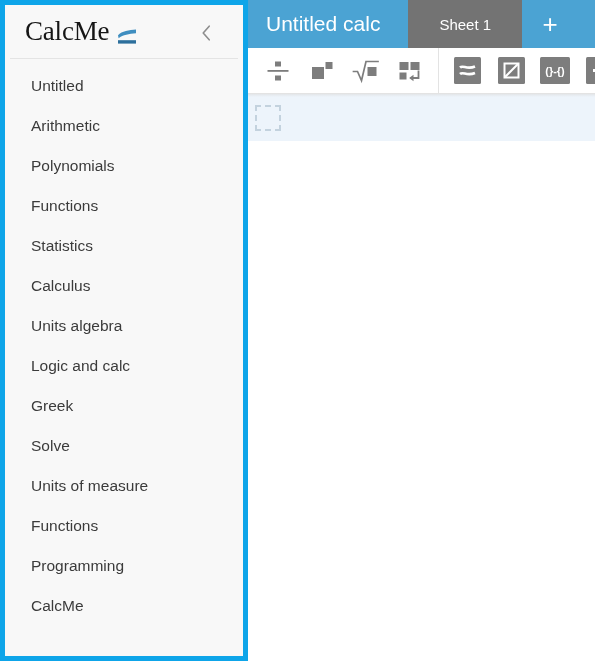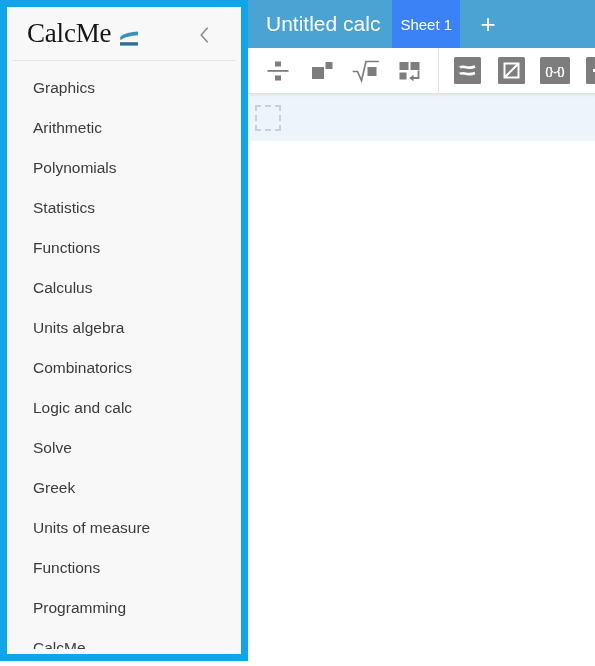--- a/index.html
+++ b/index.html
@@ -22,21 +22,21 @@
     background: #ffffff;
   }
 
   
   .sidebar-highlight {
     position: absolute;
     left: 0;
     top: 0;
     width: 248px;
     height: 661px;
-    border: 7px solid #0ea5e9;
+    border: 5px solid #0ea5e9;
     box-sizing: border-box;
     background: #f8f8f8;
     overflow: hidden;
   }
   .sidebar-inner {
     position: absolute;
     left: 5px;
     top: 5px;
     right: 5px;
     bottom: 5px;
@@ -119,34 +119,34 @@
   .topbar {
     position: relative;
     height: 48px;
     background: #4ba3d3;
     display: flex;
     align-items: stretch;
   }
   .doc-title {
     display: flex;
     align-items: center;
-    padding: 0 12px 0 18px;
+    padding: 0 28px 0 18px;
     font-size: 21px;
     color: #ffffff;
     background: #4ba3d3;
     white-space: nowrap;
     cursor: text;
   }
   .sheet-tab {
     display: flex;
     align-items: center;
-    padding: 0 8px;
+    padding: 0 31px;
     font-size: 15px;
     color: #ffffff;
-    background: #3b82f6;
+    background: #737373;
     white-space: nowrap;
     cursor: pointer;
   }
   .add-sheet {
     display: flex;
     align-items: center;
     justify-content: center;
     width: 56px;
     font-size: 26px;
     font-weight: 300;
@@ -239,31 +239,30 @@
         <div class="collapse-btn">
           <svg width="12" height="18" viewBox="0 0 12 18" xmlns="http://www.w3.org/2000/svg">
             <path d="M9.2 2.2 L3.2 9 L9.2 15.8" fill="none" stroke="#8d8d8d" stroke-width="1.6" stroke-linecap="round" stroke-linejoin="round"></path>
           </svg>
         </div>
       </div>
 
       <div class="sidebar-divider"></div>
 
       <ul class="menu">
-        <li class="menu-item"><span>Graphics</span></li>
+        <li class="menu-item"><span>Untitled</span></li>
         <li class="menu-item"><span>Arithmetic</span></li>
         <li class="menu-item"><span>Polynomials</span></li>
+        <li class="menu-item"><span>Functions</span></li>
         <li class="menu-item"><span>Statistics</span></li>
-        <li class="menu-item"><span>Functions</span></li>
         <li class="menu-item"><span>Calculus</span></li>
         <li class="menu-item"><span>Units algebra</span></li>
-        <li class="menu-item"><span>Combinatorics</span></li>
         <li class="menu-item"><span>Logic and calc</span></li>
+        <li class="menu-item"><span>Greek</span></li>
         <li class="menu-item"><span>Solve</span></li>
-        <li class="menu-item"><span>Greek</span></li>
         <li class="menu-item"><span>Units of measure</span></li>
         <li class="menu-item"><span>Functions</span></li>
         <li class="menu-item"><span>Programming</span></li>
         <li class="menu-item"><span>CalcMe</span></li>
       </ul>
 
     </div>
   </div>
 
   <div class="main">

